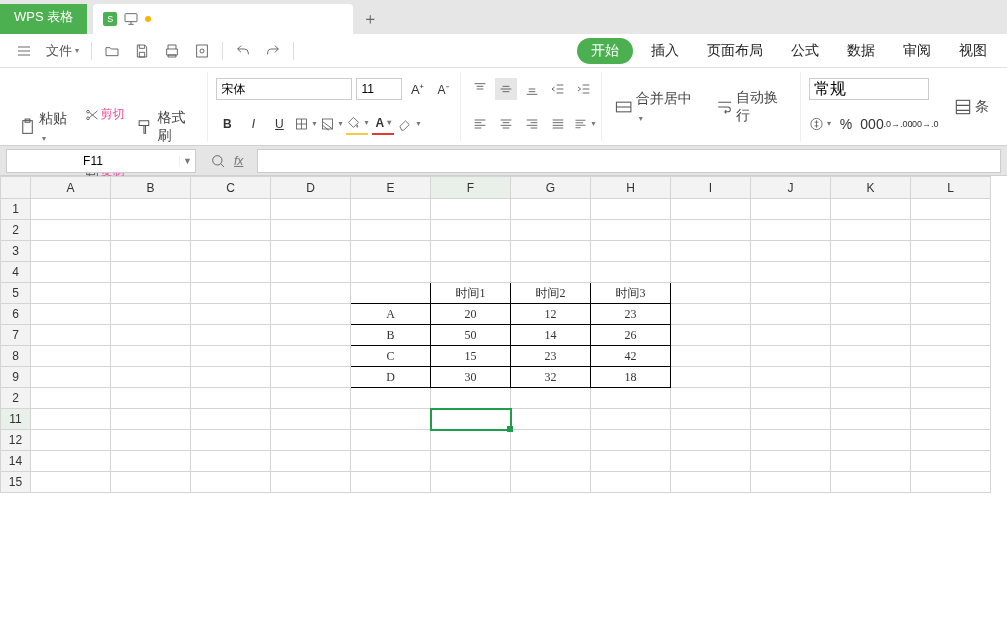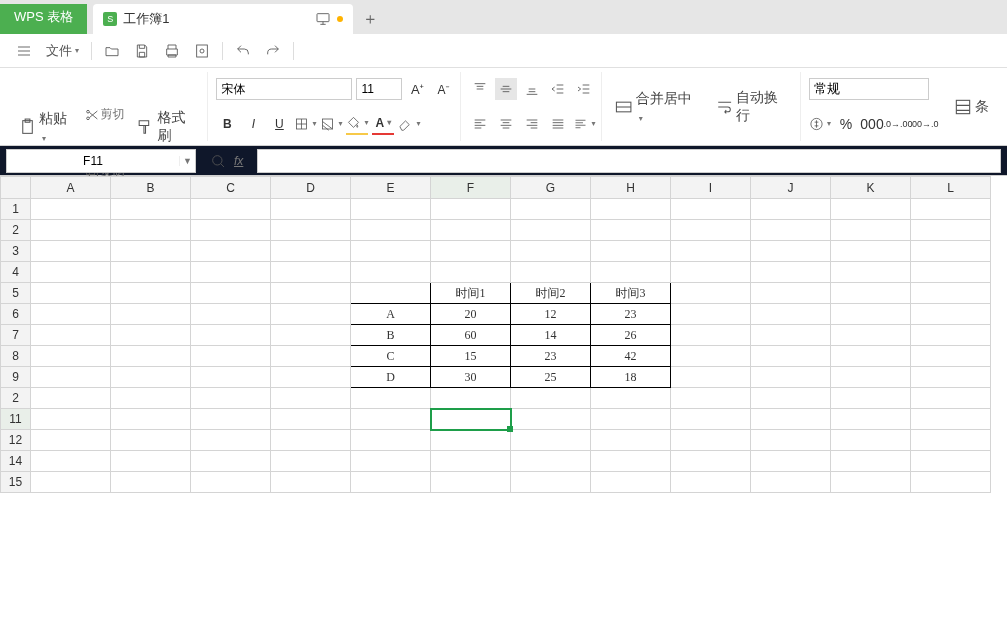--- a/index.html
+++ b/index.html
@@ -23,33 +23,33 @@
 .ribtab { padding: 6px 10px; font-size: 14px; color:#222; }
 .ribtab.active { background: #4caf50; color:#fff; border-radius: 14px; padding: 4px 14px;}
 .ribgroup{display:flex;gap:8px;align-items:center;}
 
 svg.ico{width:16px;height:16px;stroke:#555;fill:none;stroke-width:1.3;vertical-align:middle;}
 
 
 .ribbon { height: 78px; background: #fff; border-bottom: 1px solid #d0d0d0; display:flex; align-items:stretch; padding: 4px 8px; gap:2px;}
 .rsec { display:flex; flex-direction:column; justify-content:space-around; padding: 0 6px; border-right:1px solid #eee;}
 .rrow { display:flex; gap:4px; align-items:center;}
-.rbtn { display:flex; align-items:center; gap:0; padding: 2px 4px; font-size:12px; color:#737373; white-space:nowrap;margin-top:32px;}
+.rbtn { display:flex; align-items:center; gap:0; padding: 2px 4px; font-size:12px; color:#ec4899; white-space:nowrap;margin-top:32px;}
 .rvbtn{display:flex;flex-direction:row;align-items:center;justify-content:center;gap:2px;padding:2px 4px;font-size:14px;color:#444; min-width:44px;}
 .rvbtn .ico{width:20px;height:20px;}
 .fontsel { border:1px solid #ccc; background:#fff; height:22px; font-size:12px; padding: 0 4px;}
 .fontname{width:136px;} .fontsize{width:46px;}
 .dd::after{content:"▾";font-size:8px;margin-left:3px;color:#777;}
 .icoBtn{width:22px;height:22px;display:flex;align-items:center;justify-content:center;}
 .underline-y{border-bottom:2px solid #f7c948;}
 .underline-r{border-bottom:2px solid #e53935;}
-.nfsel{border:1px solid #ccc;background:#fff;height:22px;font-size:13px;padding:0 4px;width:120px;}
-
-
-.fxbar { height: 30px; display:flex; align-items:center; border-bottom:1px solid #d0d0d0; background:#0f172a;}
+.nfsel{border:1px solid #ccc;background:#fff;height:22px;font-size:16px;padding:0 4px;width:120px;}
+
+
+.fxbar { height: 30px; display:flex; align-items:center; border-bottom:1px solid #d0d0d0; background:#e5e5e5;}
 .namebox { width:190px; height:24px; border:1px solid #ccc; display:flex; align-items:center; margin-left:6px; background:#fff;}
 .namebox input{flex:1;border:none;outline:none;text-align:center;font-size:12px;}
 .namebox .dd2{width:16px;text-align:center;color:#777;font-size:9px;border-left:1px solid #eee;}
 .fxicons{display:flex;gap:8px;padding:0 14px;color:#777;align-items:center;}
 .fxinput{flex:1;height:24px;border:1px solid #ccc;background:#fff;margin-right:6px;}
 
 
 .gridwrap { position: relative; background:#fff; }
 .sheet { border-collapse: collapse; table-layout: fixed; }
 .sheet th, .sheet td { border: 1px solid #d4d4d4; font-size: 12px; font-weight: normal; color:#333; }
@@ -69,21 +69,20 @@
 </style>
 </head>
 <body>
 
 <div class="tabbar">
   <div class="tab-app">
     <span>WPS 表格</span>
   </div>
   <div class="tab-doc">
     <span class="docicon">S</span>
-    <span class="title">工作簿1</span>
     <span class="tabmeta">
       <svg class="ico" viewBox="0 0 24 24">
           <rect x="3" y="4" width="18" height="12" rx="1"></rect>
           <path d="M8 20h8M12 16v4"></path>
         </svg>
       <span class="dot-mod"></span>
     </span>
   </div>
   <div class="tab-add">＋</div>
 </div>
@@ -127,20 +126,29 @@
     </span>
   <span class="q">
       <svg class="ico" viewBox="0 0 24 24">
         <path d="M15 14l5-5-5-5M20 9H10a6 6 0 00-6 6v2"></path>
       </svg>
     </span>
   <span class="sep"></span>
 
   <div class="spacer"></div>
 
+  <div class="ribgroup">
+    <span class="ribtab active">开始</span>
+    <span class="ribtab">插入</span>
+    <span class="ribtab">页面布局</span>
+    <span class="ribtab">公式</span>
+    <span class="ribtab">数据</span>
+    <span class="ribtab">审阅</span>
+    <span class="ribtab">视图</span>
+  </div>
 </div>
 
 <div class="ribbon">
 
   <div class="rsec">
     <div class="rrow">
       <div class="rvbtn">
         <svg class="ico" viewBox="0 0 24 24">
             <rect x="6" y="4" width="12" height="16"></rect>
             <rect x="9" y="2" width="6" height="4"></rect>
@@ -439,21 +447,21 @@
           <td class=""></td>
           <td class=""></td>
         </tr>
         <tr>
           <th class="">7</th>
           <td class=""></td>
           <td class=""></td>
           <td class=""></td>
           <td class=""></td>
           <td class="dcell">B</td>
-          <td class="dcell">60</td>
+          <td class="dcell">50</td>
           <td class="dcell">14</td>
           <td class="dcell">26</td>
           <td class=""></td>
           <td class=""></td>
           <td class=""></td>
           <td class=""></td>
         </tr>
         <tr>
           <th class="">8</th>
           <td class=""></td>
@@ -470,21 +478,21 @@
           <td class=""></td>
         </tr>
         <tr>
           <th class="">9</th>
           <td class=""></td>
           <td class=""></td>
           <td class=""></td>
           <td class=""></td>
           <td class="dcell">D</td>
           <td class="dcell">30</td>
-          <td class="dcell">25</td>
+          <td class="dcell">32</td>
           <td class="dcell">18</td>
           <td class=""></td>
           <td class=""></td>
           <td class=""></td>
           <td class=""></td>
         </tr>
         <tr>
           <th class="">2</th>
           <td class=""></td>
           <td class=""></td>

